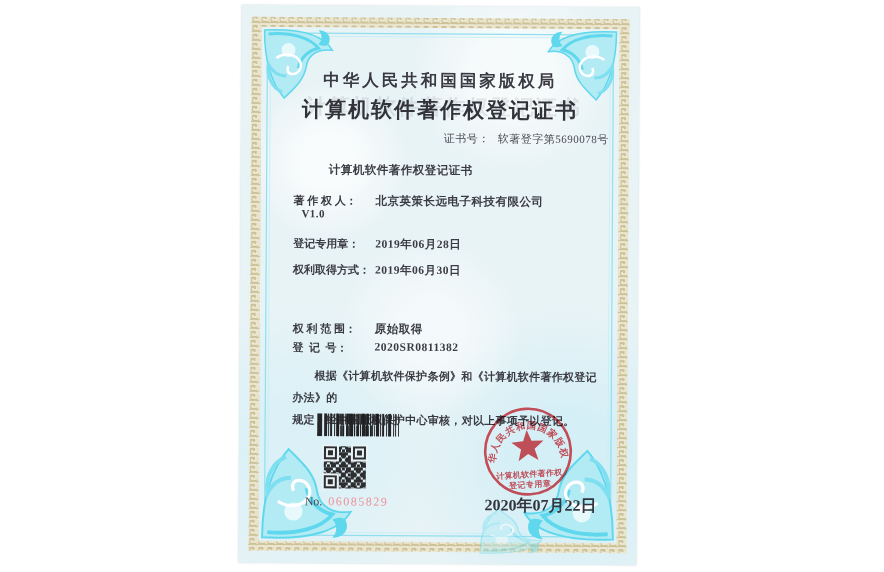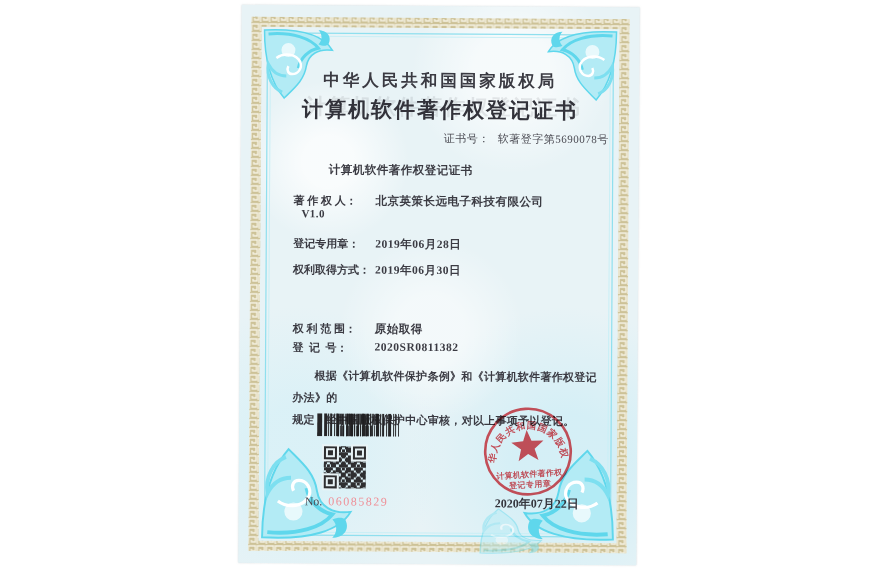--- a/index.html
+++ b/index.html
@@ -51,21 +51,21 @@
   .qmark .dot{ width:5px; height:5px; background:#2e2e30; }
   .qm-tl{ left:0; top:0; } .qm-tr{ right:0; top:0; } .qm-bl{ left:0; bottom:0; }
 
   .serial{ position:absolute; left:66px; top:489px; font-size:12px; color:#4a4a52; }
   .serial .num{ color:#ef9098; letter-spacing:1.5px; margin-left:6px;text-align:right; }
 
   
   .seal{ position:absolute; left:242px; top:398px; width:94px; height:94px;
          transform:rotate(-4deg); opacity:.92; mix-blend-mode:multiply; }
   .issue-date{ position:absolute; left:246px; top:489px; width:104px; text-align:center;
-               font-size:12px; font-weight:700; color:#34343c; white-space:nowrap; }
+               font-size:16px; font-weight:700; color:#34343c; white-space:nowrap; }
 </style>
 </head>
 <body>
 
 <div id="stage">
   <div id="paper">
 
     <svg id="decor" viewBox="0 0 398 558">
       <defs>
         <pattern id="gk" width="9" height="9" patternUnits="userSpaceOnUse">

